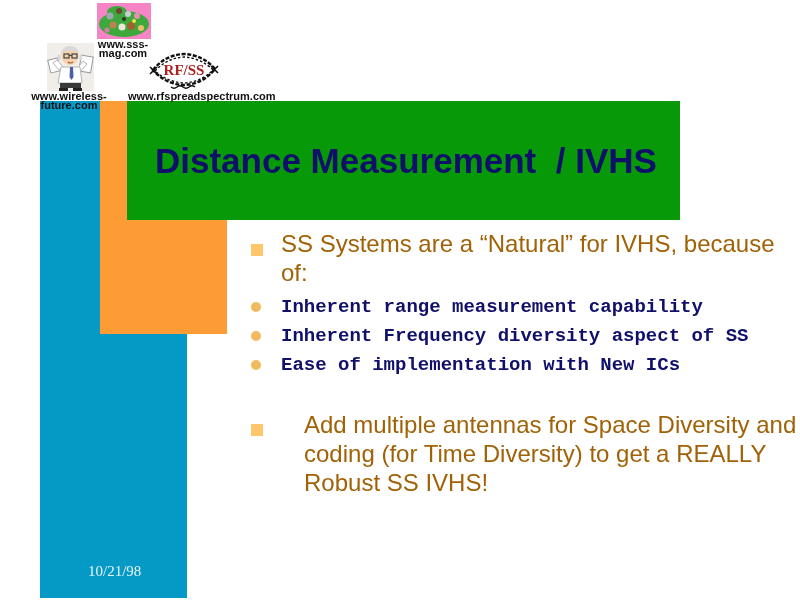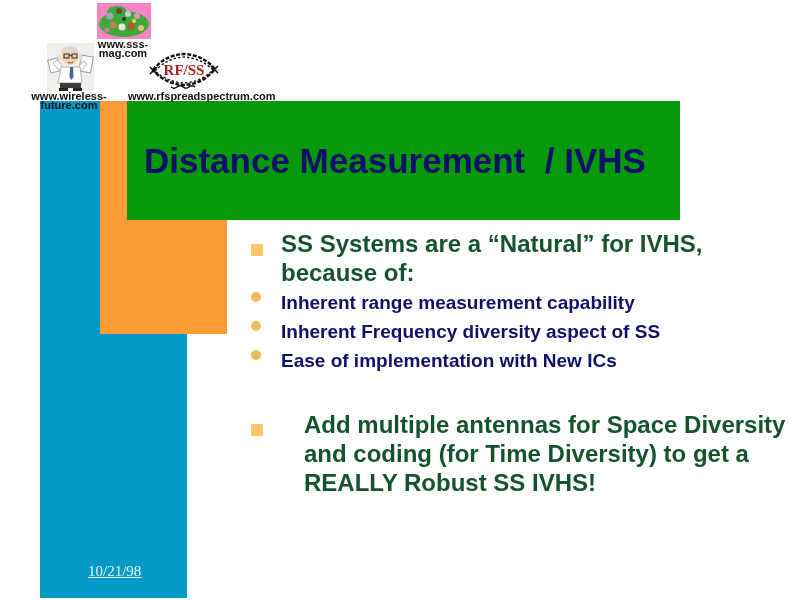--- a/index.html
+++ b/index.html
@@ -6,21 +6,21 @@
   #slide{
     position:relative;width:800px;height:600px;background:#FFFFFF;
     overflow:hidden;font-family:"Liberation Sans",sans-serif;
   }
   
   .bar{position:absolute;}
   #blue-bar{left:40px;top:101px;width:147px;height:497px;background:#0599C6;}
   #orange-bar{left:100px;top:101px;width:127px;height:233px;background:#FD9B35;}
   #green-bar{
     left:127px;top:101px;width:553px;height:119px;background:#079907;
-    display:flex;align-items:center;padding-left:17px;box-sizing:border-box;
+    display:flex;align-items:center;padding-left:28px;box-sizing:border-box;
   }
   #slide-title{
     font-size:35px;font-weight:bold;color:#10106B;letter-spacing:0;
     white-space:pre;margin:0;line-height:1;
   }
   
   .logo{position:absolute;}
   .caption{
     position:absolute;font-size:11px;font-weight:bold;color:#111;
     text-align:center;letter-spacing:0;line-height:9px;
@@ -28,39 +28,39 @@
   #caption-sss{left:83px;top:40px;width:80px;}
   #caption-wireless{left:13px;top:92px;width:112px;}
   #caption-rfss{left:128px;top:92px;width:128px;}
   
   .row{position:absolute;display:flex;}
   .sq-bullet{
     width:12px;height:12px;background:#FFC76C;flex:0 0 12px;
     margin-right:18px;
   }
   .big-text{
-    width:495px;font-size:24px;font-weight:bold;color:#14532d;line-height:29px;
+    width:495px;font-size:24px;font-weight:normal;color:#a16207;line-height:29px;
   }
   #row-intro{left:251px;top:229px;}
   #row-intro .sq-bullet{margin-top:15px;}
   #row-closing{left:251px;top:410px;gap:23px;}
   #row-closing .sq-bullet{margin-top:14px;}
   #sub-list{
     position:absolute;left:251px;top:292px;margin:0;padding:0;list-style:none;
   }
-  #sub-list li{display:flex;height:29px;}
+  #sub-list li{display:flex;align-items:center;height:29px;font-family:Liberation Mono, monospace;}
   .dot-bullet{
     width:10px;height:10px;border-radius:50%;background:#F3B95F;
     flex:0 0 10px;margin-right:20px;
   }
   .sub-text{font-size:19px;font-weight:bold;color:#10106B;white-space:nowrap;}
   
   #slide-date{
     position:absolute;left:88px;top:563px;font-family:"Liberation Serif",serif;
-    font-size:15px;color:#EAF6FA;text-decoration:underline;
+    font-size:15px;color:#EAF6FA;
   }
 </style>
 </head>
 <body>
 
 <div id="slide">
 
   <div class="bar" id="blue-bar"></div>
   <div class="bar" id="orange-bar"></div>
   <div class="bar" id="green-bar">

